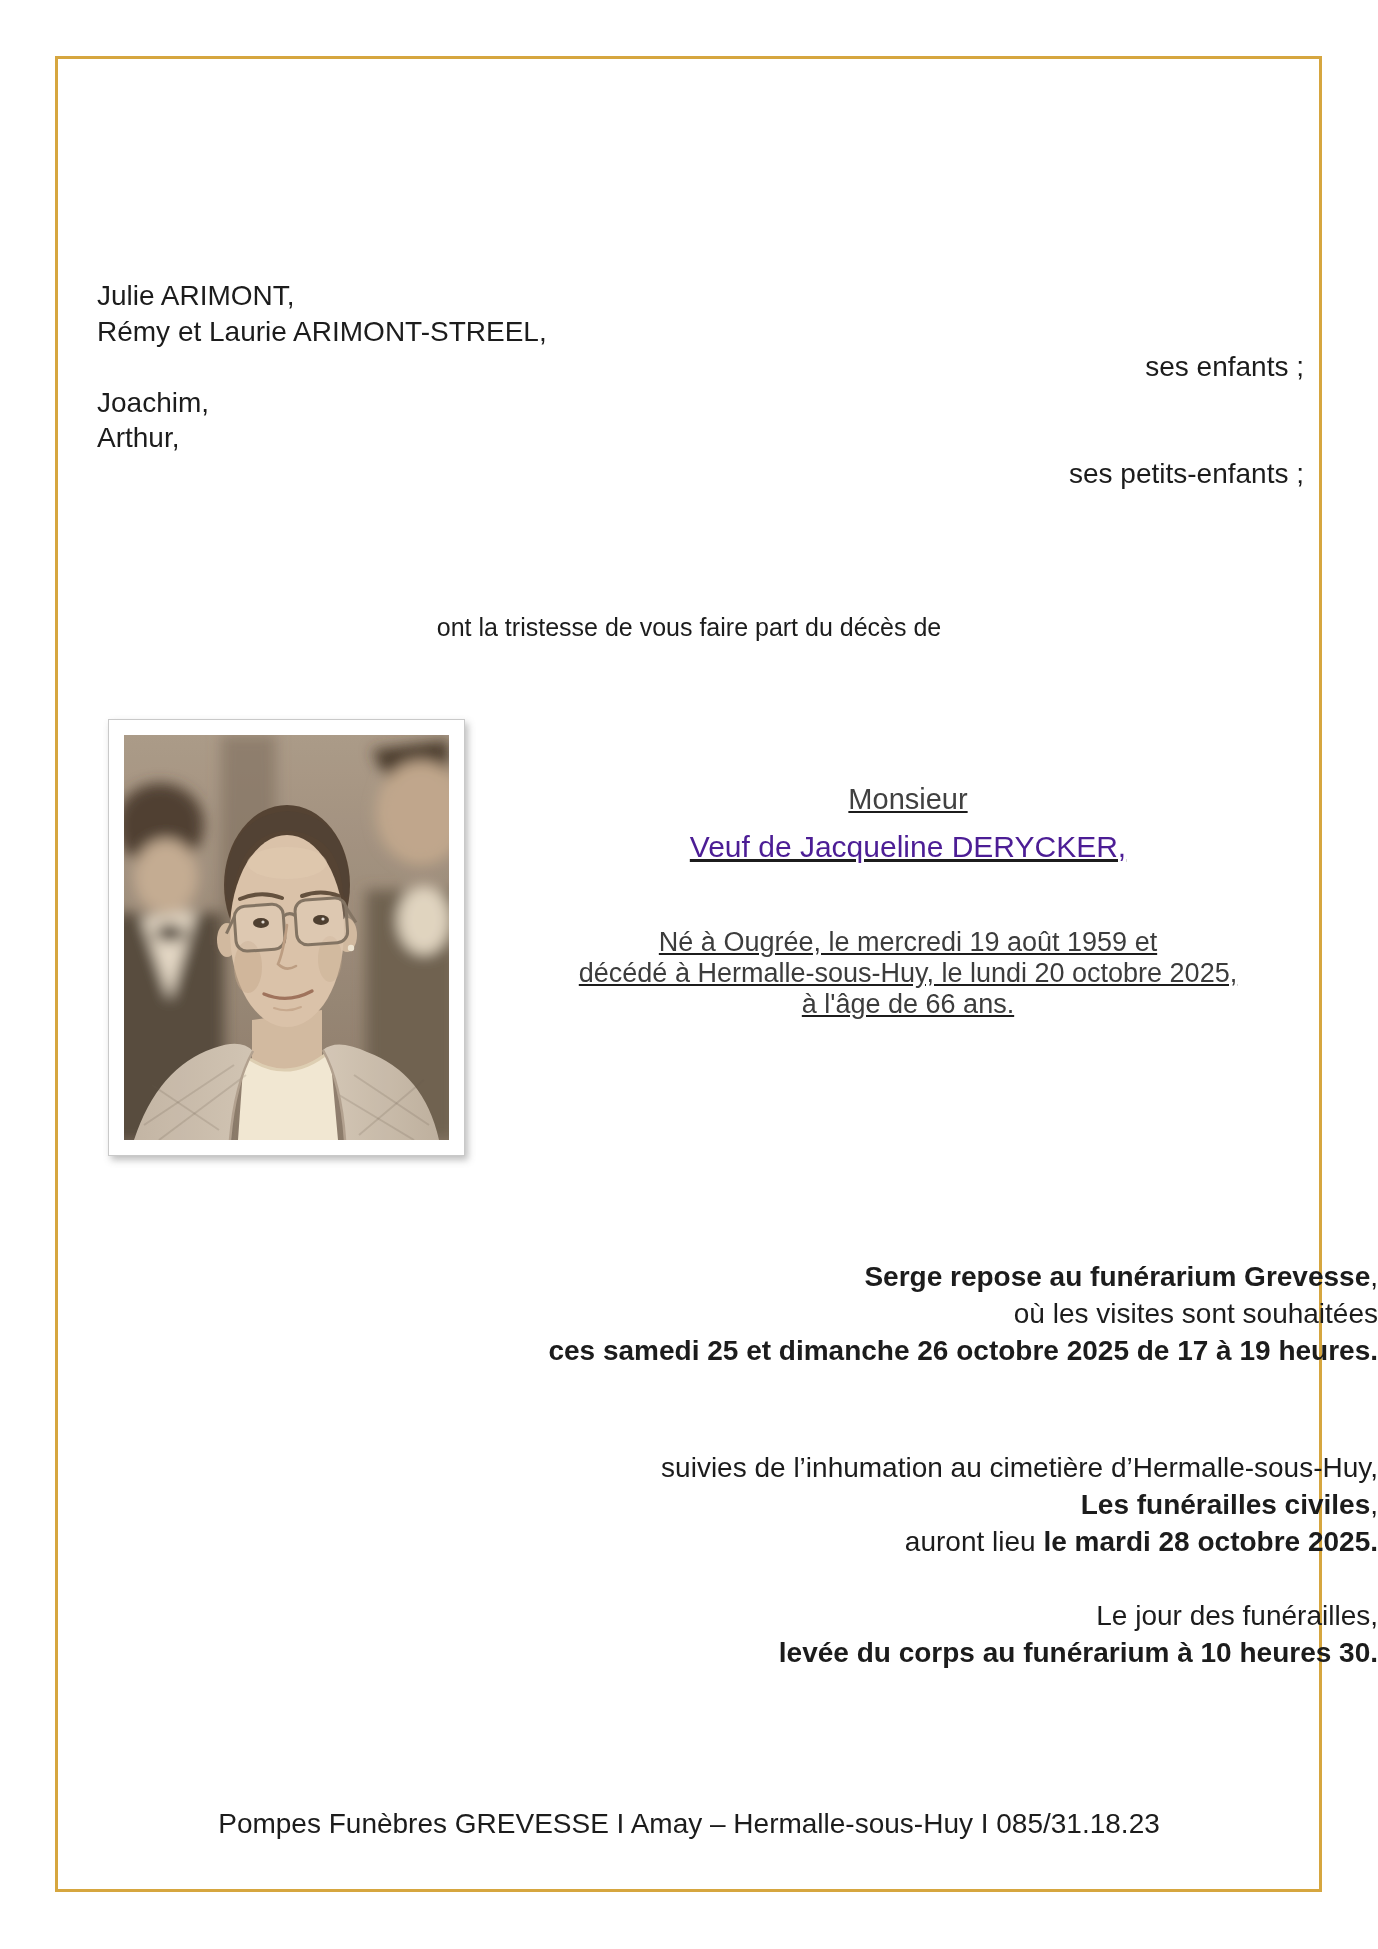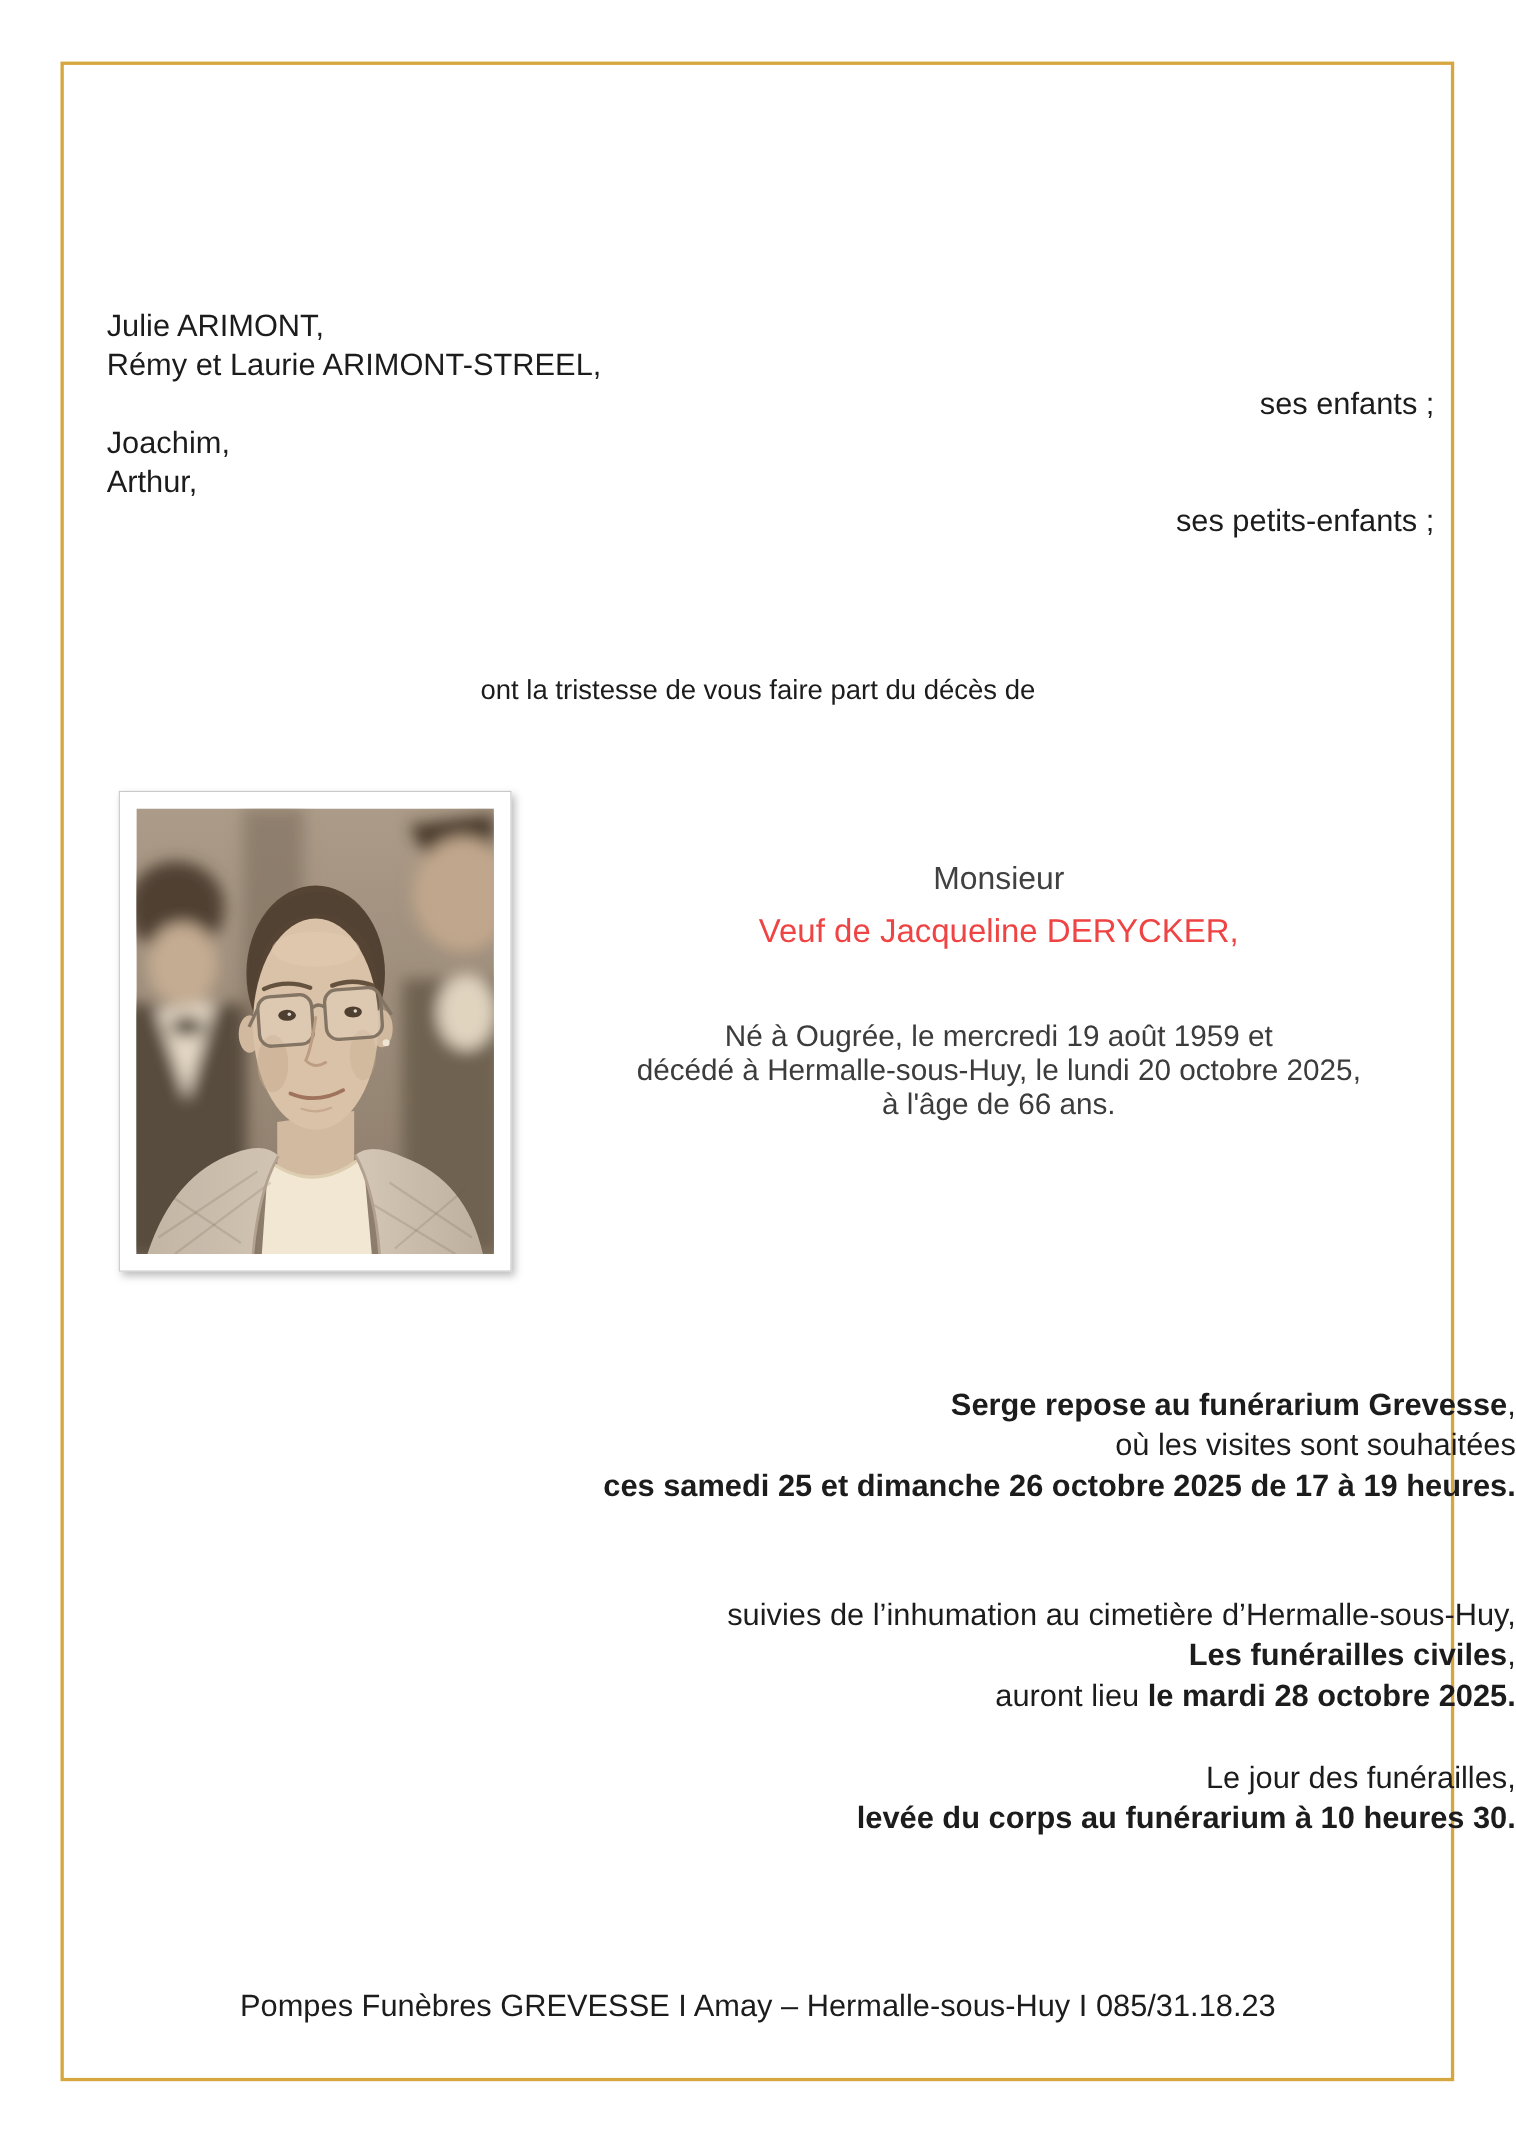--- a/index.html
+++ b/index.html
@@ -8,25 +8,25 @@
   .gold-frame{position:absolute;left:55px;top:56px;width:1267px;height:1836px;
         border:3px solid #d6a63f;box-sizing:border-box;}
   .family{position:absolute;left:97px;right:74px;top:278px;font-size:28px;line-height:35.5px;}
   .family .right{text-align:right;}
   .announcement{position:absolute;left:0;width:1378px;top:609px;text-align:center;
         font-size:25px;line-height:36px;}
   .photo{position:absolute;left:108px;top:719px;width:357px;height:437px;background:#ffffff;
         border:1px solid #c9c9c9;box-shadow:3px 4px 7px rgba(110,110,110,.45);
         box-sizing:border-box;padding:15px;}
   .photo svg{display:block;width:100%;height:100%;}
-  .deceased{position:absolute;left:480px;top:719px;width:856px;text-align:center;}
+  .deceased{position:absolute;left:480px;top:719px;width:856px;text-align:center;text-decoration:underline;}
   .deceased-title{margin-top:62px;font-size:29px;line-height:36px;color:#414141;}
   .deceased-name{margin-top:6px;font-family:"DejaVu Serif","Liberation Serif",serif;
         font-style:italic;font-size:84px;line-height:118px;color:#111111;letter-spacing:1px;}
-  .widower{margin-top:12px;font-size:30px;line-height:36px;color:#ef4444;}
+  .widower{margin-top:12px;font-size:30px;line-height:36px;color:#4c1d95;}
   .dates{margin-top:62px;font-size:27px;line-height:31px;color:#3c3c3c;}
   .block{position:absolute;left:0;width:1378px;text-align:right;font-size:28px;line-height:37px;}
   .visitation{top:1258px;}
   .funeral{top:1449px;}
   .procession{top:1597px;}
   .bold{font-weight:bold;}
   .footer{position:absolute;left:0;width:1378px;top:1806px;text-align:center;
         font-size:28px;line-height:36px;color:#1c1c1c;}
 </style>
 </head>

